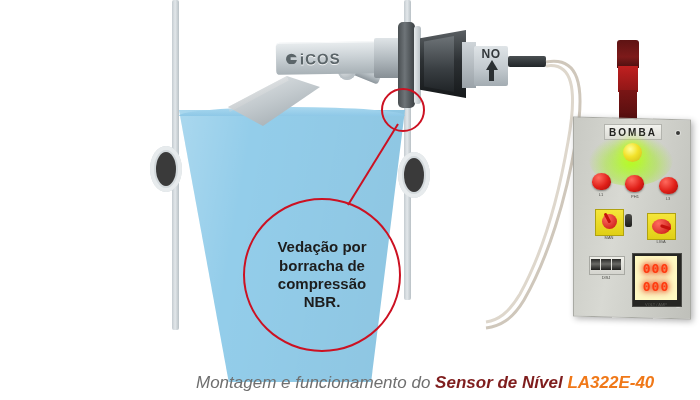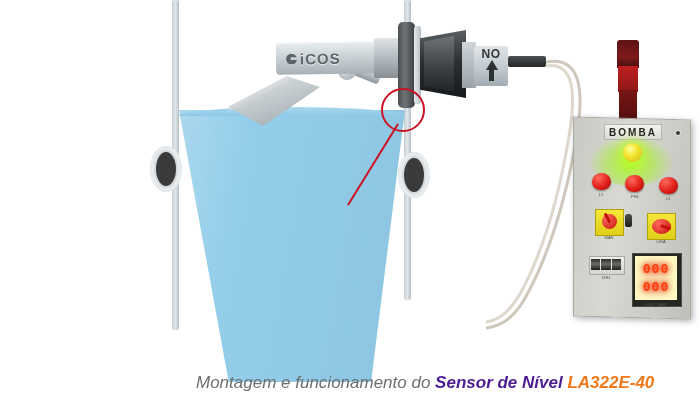--- a/index.html
+++ b/index.html
@@ -329,21 +329,21 @@
   #led-row-1{top:5px;}
   #led-row-2{top:23px;}
   #meter-tag{left:636px;top:302px;width:40px;height:6px;font-size:4px;color:#5a5a56;text-align:center;line-height:6px;overflow:hidden;}
 
   
   #caption{
     left:196px;top:370px;width:500px;height:26px;
     font-size:17px;font-style:italic;color:#6f6f6f;
     line-height:26px;white-space:nowrap;
   }
-  #caption b{color:#4c1d95;font-style:italic;margin-top:12px;}
+  #caption b{color:#7f1d1d;font-style:italic;margin-top:12px;}
   #caption .model{color:#f07818;font-weight:bold;font-style:italic;}
 </style>
 </head>
 <body>
 
 <div id="stage">
 
   <div class="abs" id="tank-wrap">
 
     <div class="abs tank-wall" id="tank-wall-left"></div>
@@ -383,20 +383,26 @@
   <div class="abs" id="sensor-no-arrow"></div>
   <div class="abs" id="sensor-no-arrow-stem"></div>
   <div class="abs" id="sensor-connector"></div>
 
   <div class="abs" id="seal-highlight"></div>
 
   <svg class="abs" id="seal-leader">
     <line x1="398" y1="124" x2="348" y2="205" stroke="#cc1122" stroke-width="2"></line>
   </svg>
 
+  <div class="abs" id="callout-circle">
+    <div id="callout-text">Vedação por
+borracha de
+compressão
+NBR.</div>
+  </div>
 
   <svg class="abs" id="cable-layer">
     <path d="M546,62 C578,56 586,84 576,140 C566,200 548,258 524,300 C512,320 500,326 486,328" fill="none" stroke="#cfc7bb" stroke-width="3"></path>
     <path d="M546,66 C572,62 578,88 568,142 C558,200 542,254 520,294 C508,314 498,320 486,322" fill="none" stroke="#ded7cc" stroke-width="3"></path>
   </svg>
 
   <div class="abs" id="beacon">
     <div class="abs" id="beacon-top"></div>
     <div class="abs" id="beacon-mid"></div>
     <div class="abs" id="beacon-low"></div>

